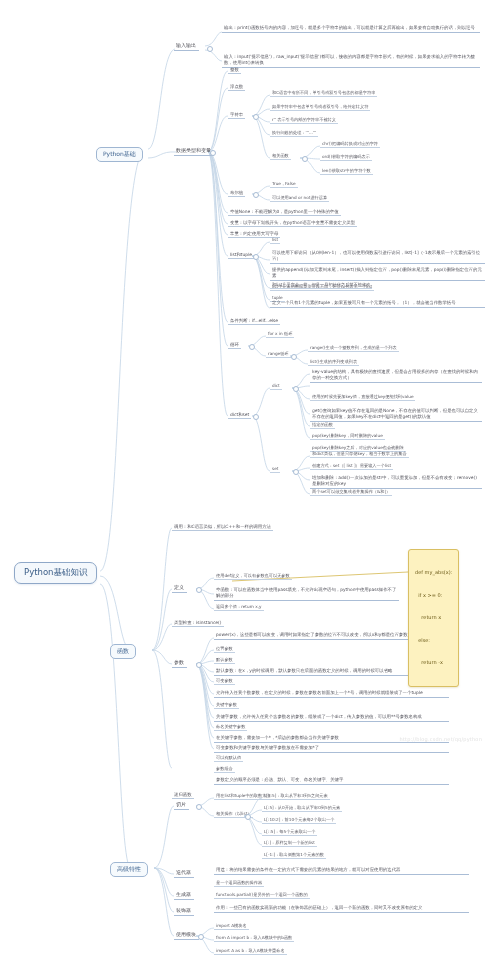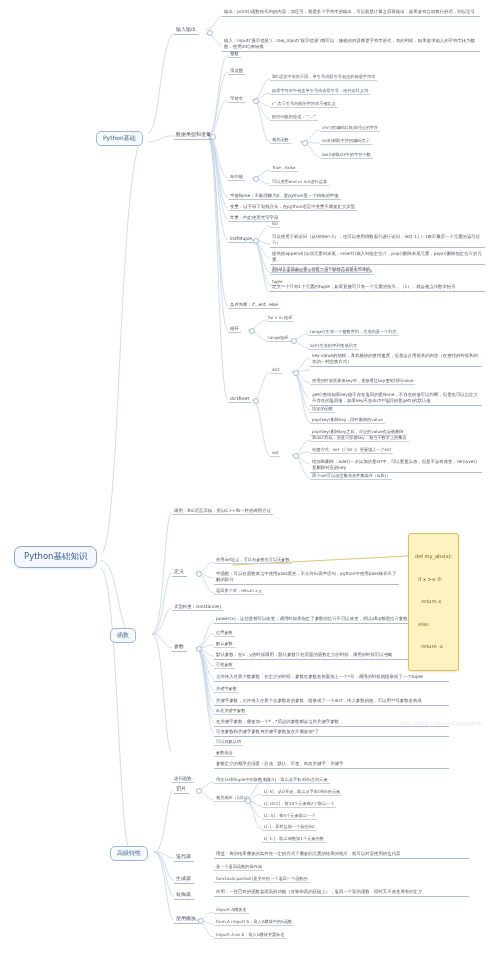--- a/index.html
+++ b/index.html
@@ -9,21 +9,21 @@
   }
   body {
     width: 488px;
     height: 960px;
     position: relative;
     overflow: hidden;
     font-family: "DejaVu Sans", "Liberation Sans", sans-serif;
   }
   #canvas {
     position: absolute;
-    left: 0; top: 0;
+    left: 0; top: 16px;
     width: 488px;
     height: 732px;
   }
   svg.links {
     position: absolute;
     left: 0; top: 0;
     width: 488px;
     height: 960px;
     pointer-events: none;
   }

